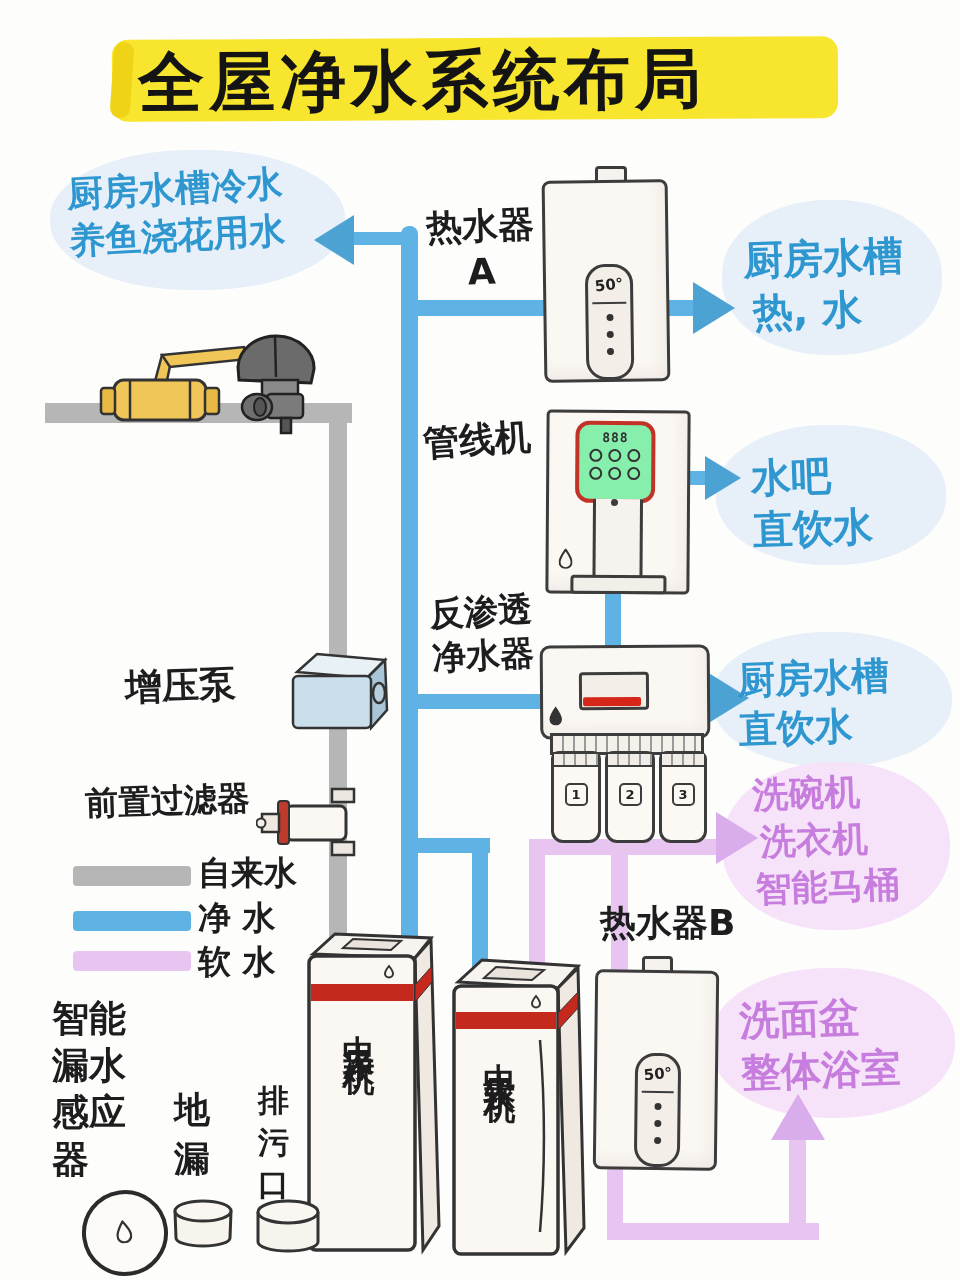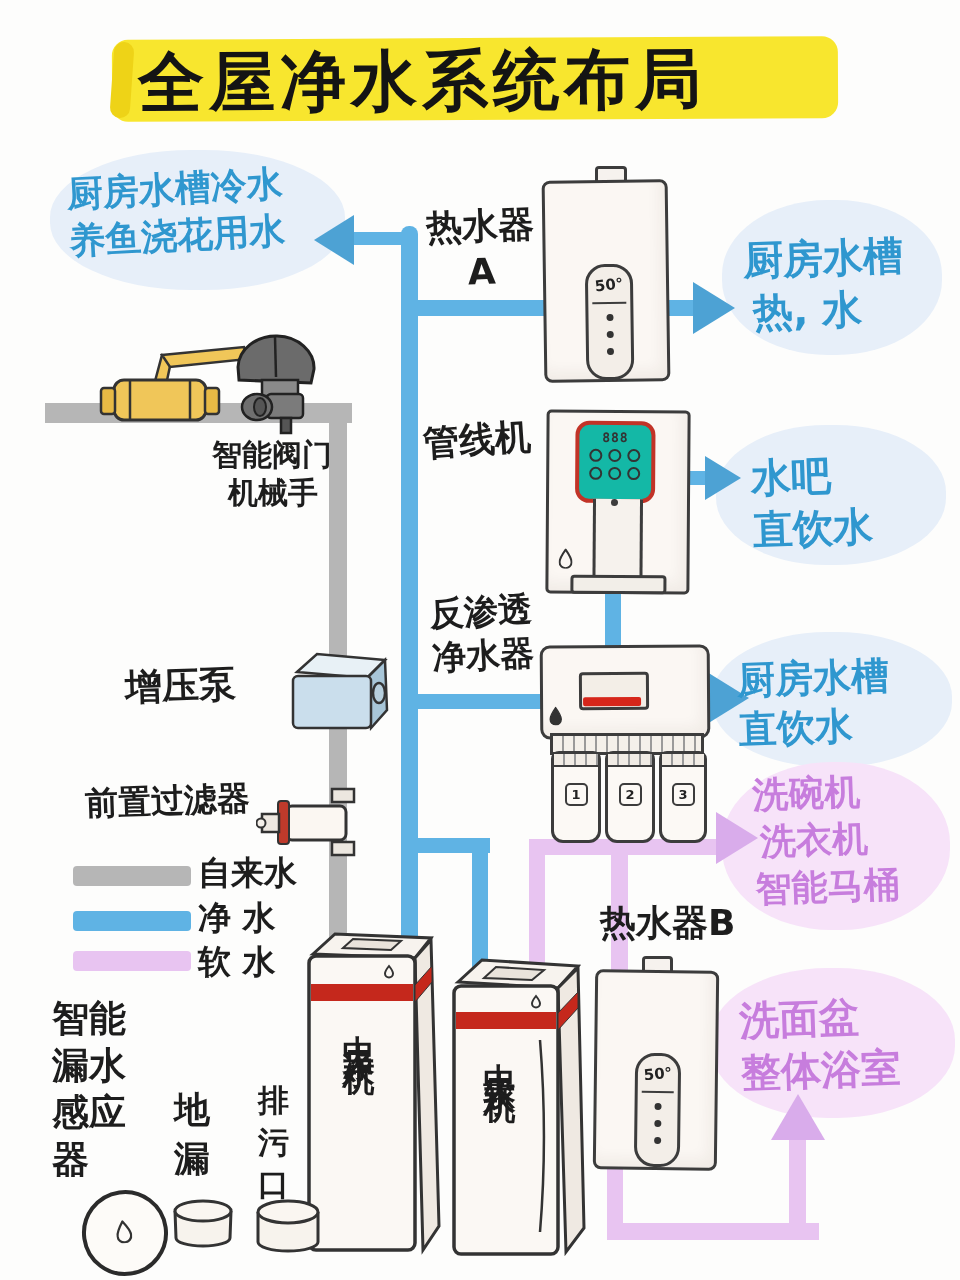--- a/index.html
+++ b/index.html
@@ -30,21 +30,21 @@
   .np{color:#c77ddd;}
   .lbl{position:absolute;z-index:4;color:#1d1d1d;font-weight:600;line-height:1.28;}
   
   .app{position:absolute;z-index:3;}
   .sketch{border:3.5px solid #3c3c3c;background:#fbf7f3;border-radius:8px;box-shadow:inset -6px -8px 14px rgba(60,40,20,.05);}
   .stub{position:absolute;border:3px solid #3c3c3c;border-bottom:none;background:#f6f2ee;border-radius:4px 4px 0 0;}
   .panel{position:absolute;border:3px solid #3c3c3c;border-radius:20px;background:#f3eee8;text-align:center;}
   .panel .temp{font-size:15px;font-weight:700;margin-top:9px;transform:rotate(-6deg);}
   .panel .div{border-top:2px solid #3c3c3c;margin:8px 4px 0 4px;}
   .dot{width:7px;height:7px;border-radius:50%;background:#333;margin:10px auto 0 auto;}
-  .rpanel{position:absolute;border:4px solid #c23327;border-radius:14px;background:#14b8a6;text-align:center;}
+  .rpanel{position:absolute;border:4px solid #c23327;border-radius:14px;background:#86efac;text-align:center;}
   .led{font-family:"DejaVu Sans Mono",monospace;font-size:13px;font-weight:700;letter-spacing:1px;color:#333;margin-top:5px;}
   .bgrid{display:grid;grid-template-columns:repeat(3,1fr);gap:5px;margin:4px 10px;}
   .bgrid span{width:9px;height:9px;border:2.5px solid #333;border-radius:50%;}
   .vtext{position:absolute;z-index:4;writing-mode:vertical-rl;text-orientation:upright;font-weight:600;color:#1d1d1d;letter-spacing:7px;}
   .ribs{background:repeating-linear-gradient(90deg,transparent 0 9px,#9a9a9a 9px 11px);}
   .numbox{width:19px;height:19px;border:2.5px solid #3c3c3c;border-radius:5px;margin:16px auto 0 auto;font-size:13px;font-weight:700;text-align:center;line-height:19px;}
   .legend-bar{position:absolute;height:20px;width:118px;border-radius:4px;z-index:2;}
   svg{display:block;}
 </style>
 </head>
@@ -110,24 +110,20 @@
   </div>
   <div class="note np" style="left:740px;top:992px;font-size:40px;transform:rotate(-2deg);">
     <div>洗面盆</div>
     <div>整体浴室</div>
   </div>
 
   <div class="lbl" style="left:427px;top:203px;font-size:36px;transform:rotate(-2deg);">
     <div>热水器</div>
     <div style="text-align:center;">A</div>
   </div>
-  <div class="lbl" style="left:212px;top:436px;font-size:30px;">
-    <div>智能阀门</div>
-    <div style="padding-left:16px;">机械手</div>
-  </div>
   <div class="lbl" style="left:423px;top:417px;font-size:36px;transform:rotate(-4deg);">管线机</div>
   <div class="lbl" style="left:431px;top:590px;font-size:34px;transform:rotate(-3deg);">
     <div>反渗透</div>
     <div>净水器</div>
   </div>
   <div class="lbl" style="left:125px;top:662px;font-size:37px;transform:rotate(-2deg);">增压泵</div>
   <div class="lbl" style="left:85px;top:780px;font-size:33px;transform:rotate(-2deg);">前置过滤器</div>
   <div class="lbl" style="left:52px;top:996px;font-size:37px;line-height:1.27;">
     <div>智能</div>
     <div>漏水</div>

